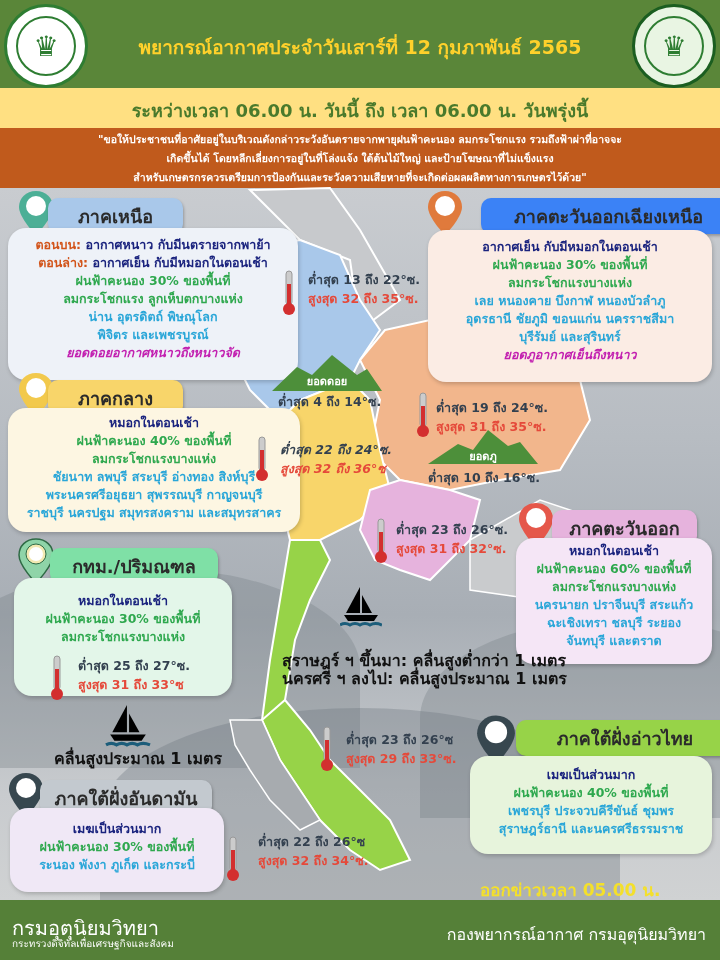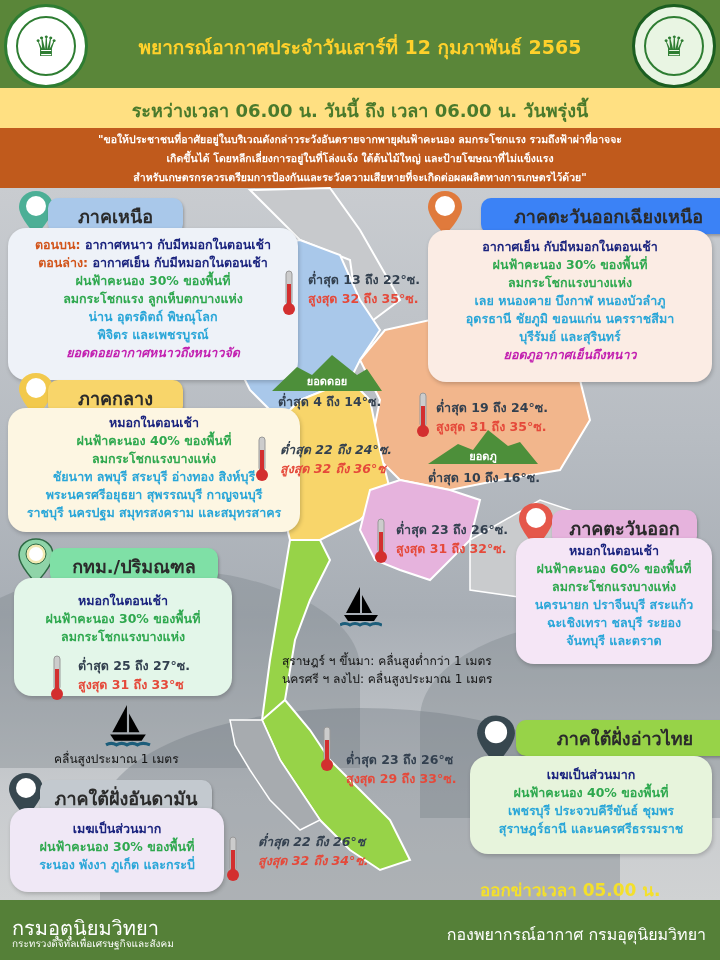--- a/index.html
+++ b/index.html
@@ -35,21 +35,21 @@
   .c-orange { color: #d2541a; }
 
   .temp { position: absolute; font-weight: bold; font-size: 12.5px; line-height: 19px; }
   .temp .lo { color: #33404f; }
   .temp .hi { color: #e5493a; }
   .thermo { position: absolute; width: 14px; height: 46px; }
 
   .mountain { position: absolute; }
   .mtn-label { position: absolute; color: #fff; font-weight: bold; font-size: 11px; text-align: center; }
 
-  .sea-text { position: absolute; font-weight: normal; font-size: 12px; color: #111; line-height: 18px; }
+  .sea-text { position: absolute; font-weight: bold; font-size: 16px; color: #111; line-height: 18px; }
 
   .issued { position: absolute; left: 480px; top: 876px; color: #f4e02a; font-size: 17px; font-weight: bold; }
 
   .footer { position: absolute; left: 0; top: 900px; width: 720px; height: 60px; background: #558038; }
   .footer-org { position: absolute; left: 12px; top: 12px; color: #fff; font-size: 20px; }
   .footer-ministry { position: absolute; left: 12px; top: 36px; color: #fff; font-size: 10px; }
   .footer-right { position: absolute; right: 14px; top: 22px; color: #fff; font-size: 16px; }
 </style>
 </head>
 <body>
@@ -101,21 +101,21 @@
 </svg>
 
 <svg class="pin" style="left:18px; top:190px;" viewBox="0 0 36 46">
   <path d="M18 1 C8 1 1 8 1 17 C1 28 18 45 18 45 C18 45 35 28 35 17 C35 8 28 1 18 1 Z" fill="#4caf96"></path>
   <circle cx="18" cy="16" r="10" fill="#fff"></circle>
 </svg>
 <div class="tag" style="left:48px; top:198px; width:135px; background:#a9c8ea;">
   <span>ภาคเหนือ</span>
 </div>
 <div class="bubble" style="left:8px; top:228px; width:290px; height:152px; background:#eef2f8;">
-  <div><span class="c-orange">ตอนบน:</span> <span class="c-navy">อากาศหนาว กับมีหมอกในตอนเช้า</span></div>
+  <div><span class="c-orange">ตอนบน:</span> <span class="c-navy">อากาศหนาว กับมีนตรายจากพาย้า</span></div>
   <div><span class="c-orange">ตอนล่าง:</span> <span class="c-navy">อากาศเย็น กับมีหมอกในตอนเช้า</span></div>
   <div class="c-green">ฝนฟ้าคะนอง 30% ของพื้นที่</div>
   <div class="c-green">ลมกระโชกแรง ลูกเห็บตกบางแห่ง</div>
   <div class="c-cyan">น่าน อุตรดิตถ์ พิษณุโลก</div>
   <div class="c-cyan">พิจิตร และเพชรบูรณ์</div>
   <div class="c-mag">ยอดดอยอากาศหนาวถึงหนาวจัด</div>
 </div>
 <svg class="thermo" style="left:282px; top:270px;" viewBox="0 0 14 46">
   <rect x="4" y="1" width="6" height="34" rx="3" fill="#ccc" stroke="#999"></rect>
   <rect x="5" y="14" width="4" height="22" fill="#d32f2f"></rect>
@@ -251,21 +251,21 @@
   <path d="M4 30 L38 30 L34 36 L8 36 Z" fill="#000"></path>
   <path d="M0 40 Q5 37 10 40 Q15 37 20 40 Q25 37 30 40 Q35 37 42 40" stroke="#1c5d7a" stroke-width="3" fill="none"></path>
 </svg>
 <div class="sea-text" style="left:54px; top:750px;">คลื่นสูงประมาณ 1  เมตร</div>
 
 <svg class="thermo" style="left:320px; top:726px;" viewBox="0 0 14 46">
   <rect x="4" y="1" width="6" height="34" rx="3" fill="#ccc" stroke="#999"></rect>
   <rect x="5" y="14" width="4" height="22" fill="#d32f2f"></rect>
   <circle cx="7" cy="39" r="6" fill="#d32f2f"></circle>
 </svg>
-<div class="temp" style="left:346px; top:730px;margin-top:20px;">
+<div class="temp" style="left:346px; top:730px;">
   <div class="lo">ต่ำสุด 23 ถึง  26°ซ</div>
   <div class="hi">สูงสุด 29 ถึง 33°ซ.</div>
 </div>
 <svg class="pin" style="left:476px; top:712px; width:40px; height:56px;" viewBox="0 0 36 46">
   <path d="M18 1 C8 1 1 8 1 17 C1 28 18 45 18 45 C18 45 35 28 35 17 C35 8 28 1 18 1 Z" fill="#37474f"></path>
   <circle cx="18" cy="16" r="10" fill="#fff"></circle>
 </svg>
 <div class="tag" style="left:516px; top:720px; width:218px; background:#97d348;">
   <span>ภาคใต้ฝั่งอ่าวไทย</span>
 </div>
@@ -286,21 +286,21 @@
 <div class="bubble" style="left:10px; top:808px; width:214px; height:84px; background:#f0e8f6; padding-top:12px;">
   <div class="c-navy">เมฆเป็นส่วนมาก</div>
   <div class="c-green">ฝนฟ้าคะนอง 30% ของพื้นที่</div>
   <div class="c-cyan">ระนอง พังงา ภูเก็ต และกระบี่</div>
 </div>
 <svg class="thermo" style="left:226px; top:836px;" viewBox="0 0 14 46">
   <rect x="4" y="1" width="6" height="34" rx="3" fill="#ccc" stroke="#999"></rect>
   <rect x="5" y="14" width="4" height="22" fill="#d32f2f"></rect>
   <circle cx="7" cy="39" r="6" fill="#d32f2f"></circle>
 </svg>
-<div class="temp" style="left:258px; top:832px;font-style:italic;">
+<div class="temp" style="left:258px; top:832px;">
   <div class="lo">ต่ำสุด 22 ถึง  26°ซ</div>
   <div class="hi">สูงสุด 32 ถึง 34°ซ.</div>
 </div>
 
 <div class="issued">ออกข่าวเวลา 05.00 น.</div>
 
 <div class="footer">
   <div class="footer-org">กรมอุตุนิยมวิทยา</div>
   <div class="footer-ministry">กระทรวงดิจิทัลเพื่อเศรษฐกิจและสังคม</div>
   <div class="footer-right">กองพยากรณ์อากาศ กรมอุตุนิยมวิทยา</div>

